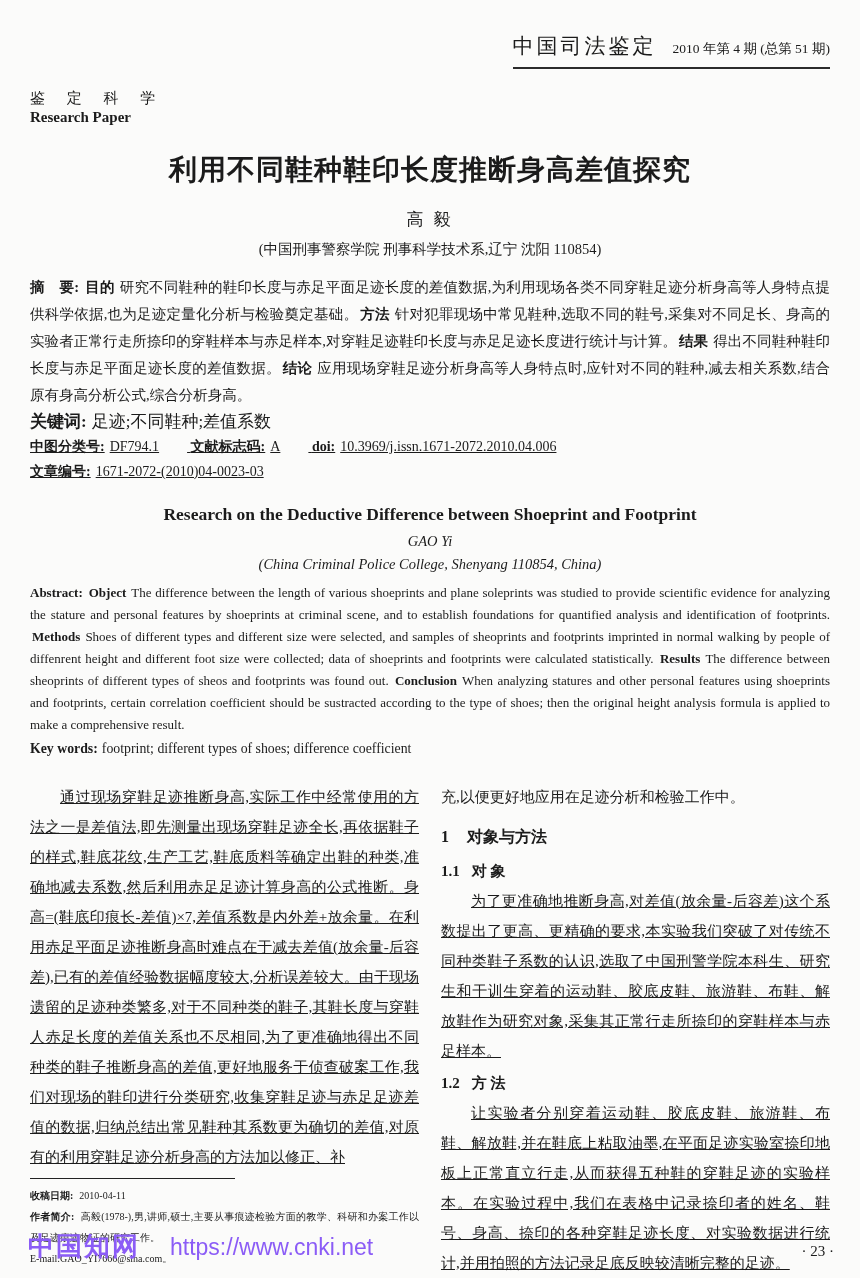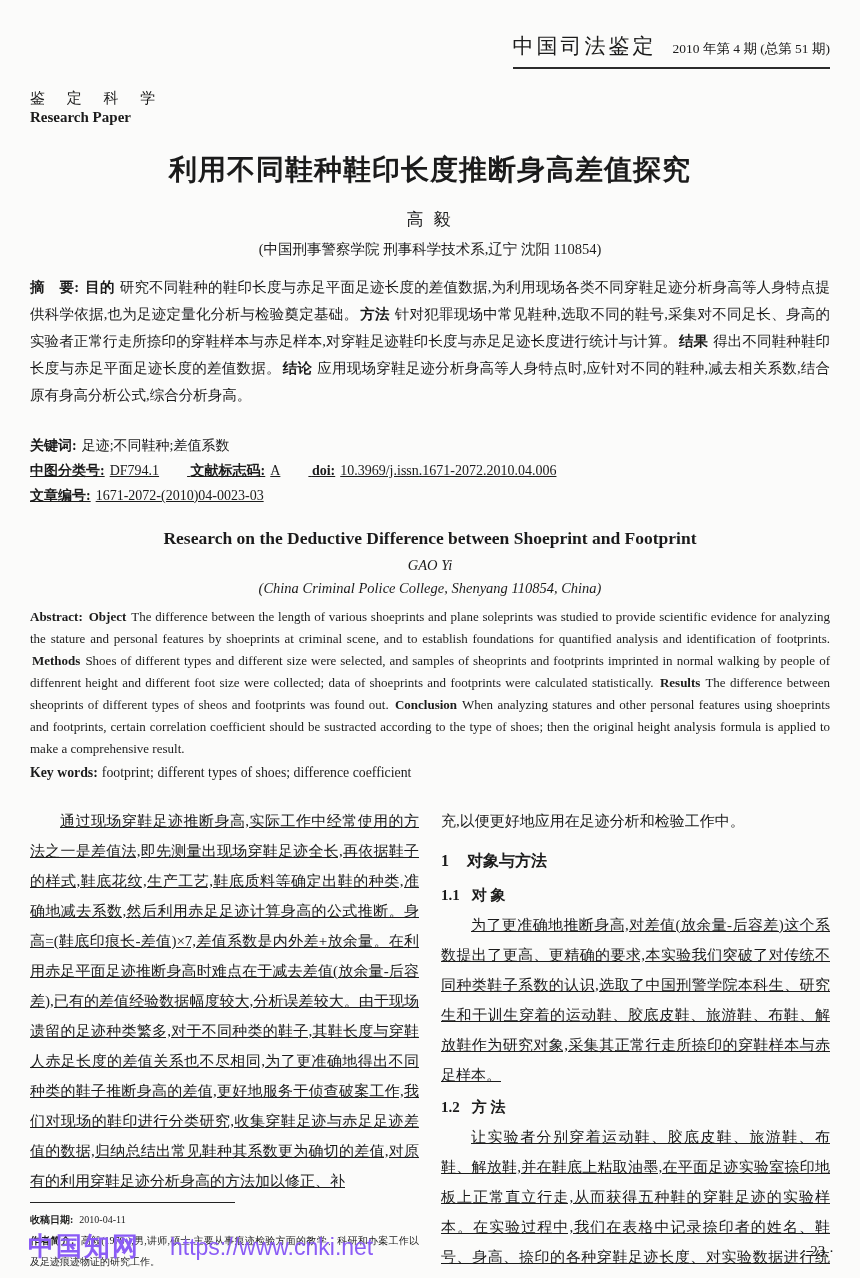--- a/index.html
+++ b/index.html
@@ -19,21 +19,21 @@
   .section-tag-zh{font-size:15px;letter-spacing:9px;}
   .section-tag-en{font-size:15px;font-weight:bold;}
   
   .article-title{text-align:center;font-size:28px;font-weight:bold;margin-top:24px;letter-spacing:1px;}
   .author{text-align:center;font-size:17px;margin-top:18px;letter-spacing:3px;}
   .affiliation{text-align:center;font-size:14.5px;margin-top:9px;}
   
   .abstract-zh{margin-top:15px;font-size:14.5px;line-height:27px;text-align:justify;}
   .seg-label{font-weight:bold;margin:0 5px 0 2px;}
   .abs-label{font-weight:bold;margin-right:4px;text-align:right;}
-  .kw-line{font-size:14px;line-height:25px;margin-top:24px;}
+  .kw-line{font-size:17px;line-height:25px;}
   .meta-line{font-size:14px;line-height:25px;text-decoration:underline;}
   .meta-line .pair{margin-right:28px;white-space:nowrap;}
   .meta-label{font-weight:bold;margin-right:5px;}
   
   .en-title{text-align:center;font-size:17.5px;font-weight:bold;margin-top:20px;}
   .en-author{text-align:center;font-size:14.5px;font-style:italic;margin-top:8px;}
   .en-affil{text-align:center;font-size:14.5px;font-style:italic;margin-top:6px;}
   .abstract-en{margin-top:9px;font-size:13px;line-height:22px;text-align:justify;}
   .kw-en{font-size:13.8px;line-height:22px;margin-top:2px;}
   

